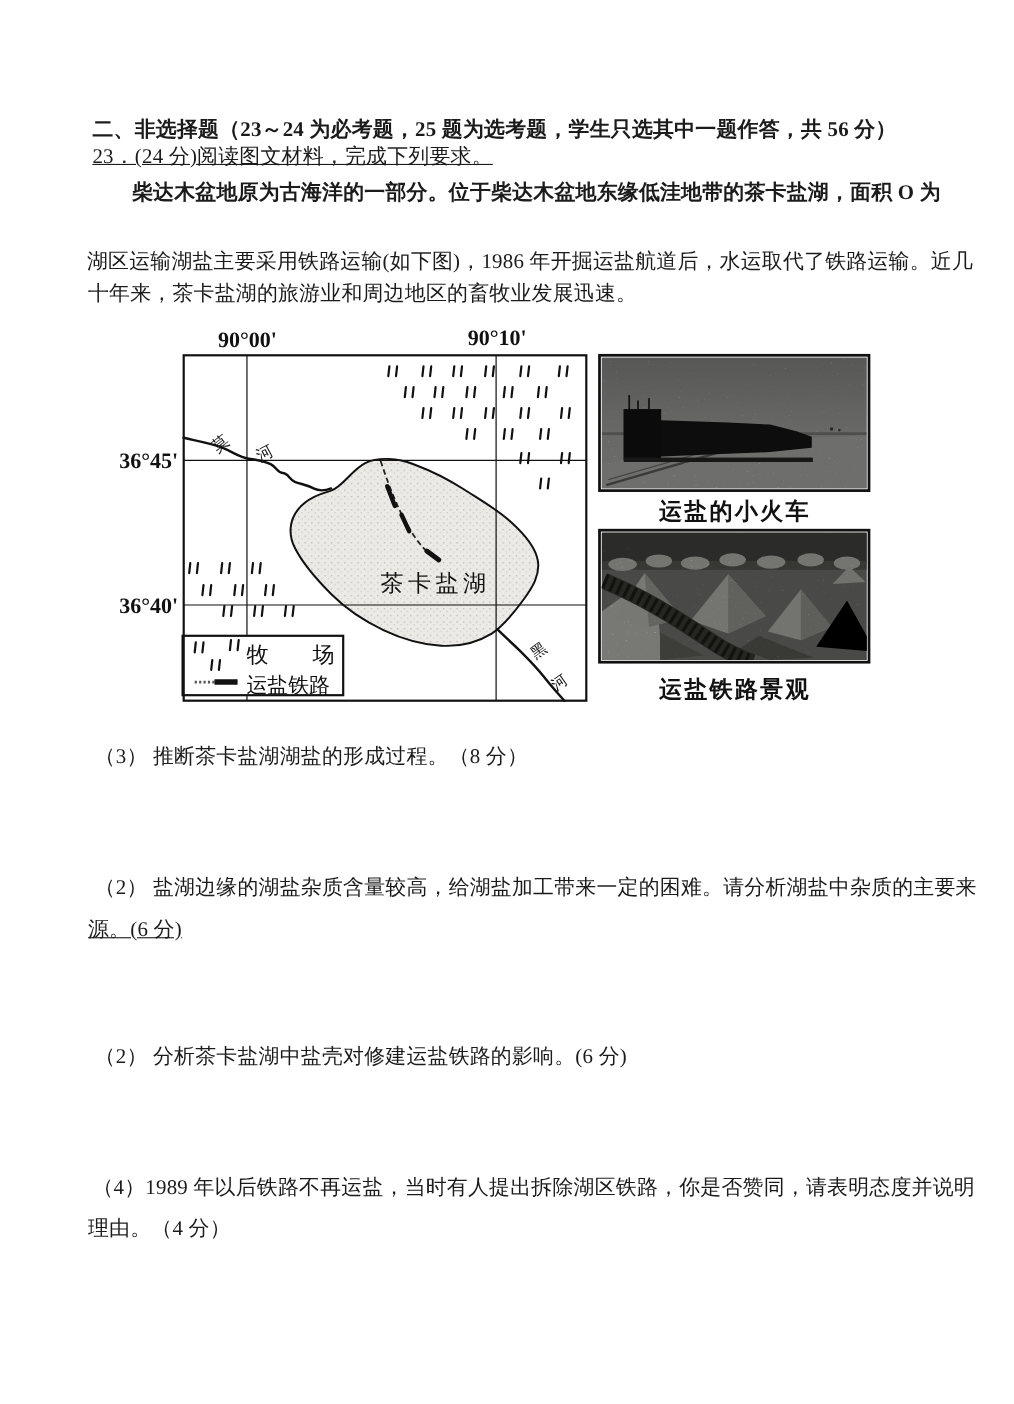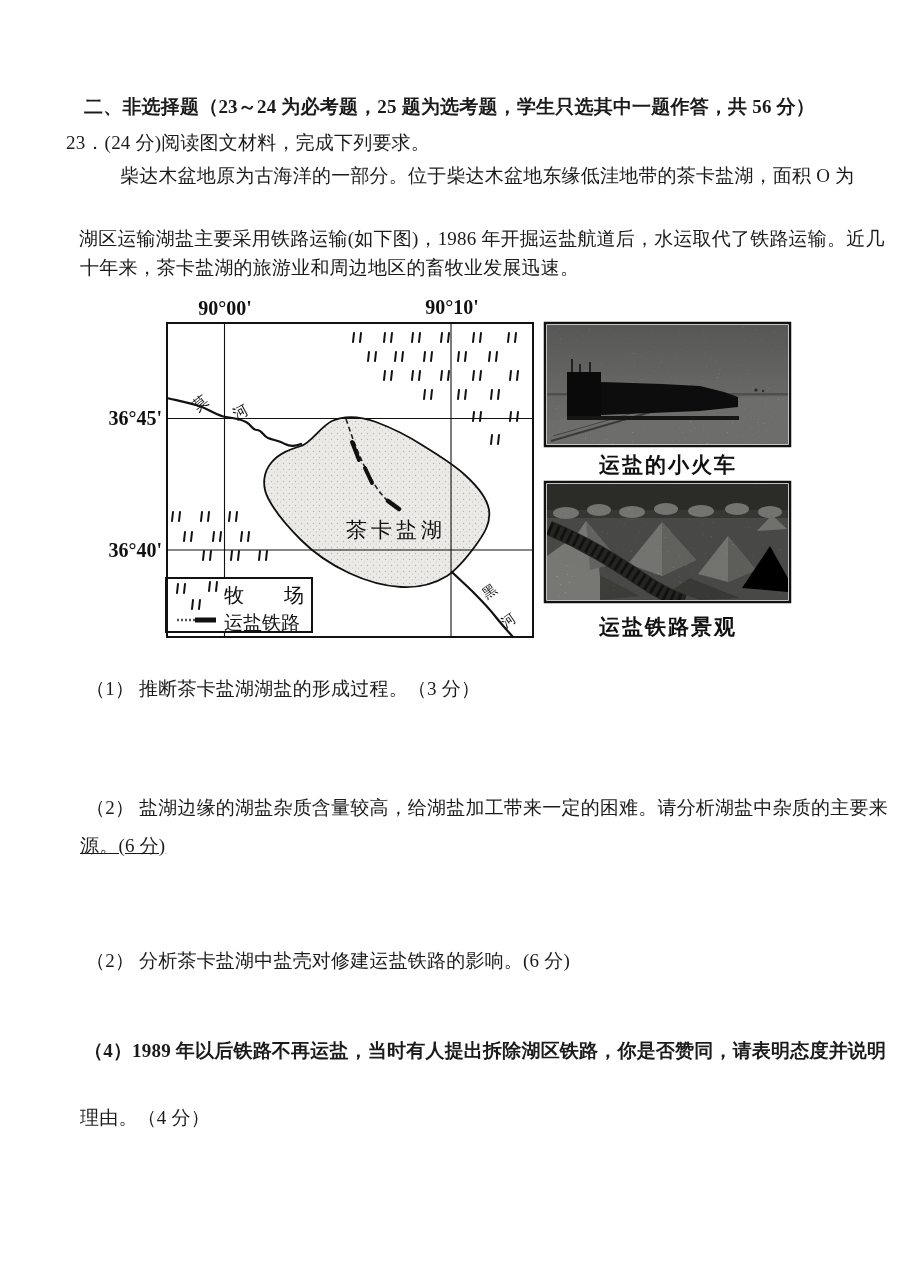--- a/index.html
+++ b/index.html
@@ -21,32 +21,32 @@
   }
   .tl sup{font-size:11px;line-height:0;}
   .figure-svg{position:absolute;left:0;top:0;}
   svg text{font-family:"Liberation Serif","DejaVu Serif",serif;fill:#111;}
 </style>
 </head>
 <body>
 
 <div class="page">
 
-  <div class="tl" style="left:84px;top:96px;font-weight:600;">二、非选择题（23～24 为必考题，25 题为选考题，学生只选其中一题作答，共 56 分）</div>
-  <div class="tl" style="left:66px;top:132px;">23．(24 分)阅读图文材料，完成下列要求。</div>
-
-  <div class="tl" style="left:120px;top:165px;">柴达木盆地原为古海洋的一部分。位于柴达木盆地东缘低洼地带的茶卡盐湖，面积 O 为</div>
+  <div class="tl" style="left:84px;top:108px;font-weight:600;">二、非选择题（23～24 为必考题，25 题为选考题，学生只选其中一题作答，共 56 分）</div>
+  <div class="tl" style="left:84px;top:132px;text-decoration:underline;">23．(24 分)阅读图文材料，完成下列要求。</div>
+
+  <div class="tl" style="left:120px;top:165px;font-weight:bold;">柴达木盆地原为古海洋的一部分。位于柴达木盆地东缘低洼地带的茶卡盐湖，面积 O 为</div>
   <div class="tl" style="left:79px;top:228px;">湖区运输湖盐主要采用铁路运输(如下图)，1986 年开掘运盐航道后，水运取代了铁路运输。近几</div>
   <div class="tl" style="left:80px;top:257px;">十年来，茶卡盐湖的旅游业和周边地区的畜牧业发展迅速。</div>
 
-  <div class="tl" style="left:86px;top:678px;">（1） 推断茶卡盐湖湖盐的形成过程。（3 分）</div>
+  <div class="tl" style="left:86px;top:678px;">（3） 推断茶卡盐湖湖盐的形成过程。（8 分）</div>
   <div class="tl" style="left:86px;top:797px;">（2） 盐湖边缘的湖盐杂质含量较高，给湖盐加工带来一定的困难。请分析湖盐中杂质的主要来</div>
   <div class="tl" style="left:80px;top:835px;text-decoration:underline;">源。(6 分)</div>
   <div class="tl" style="left:86px;top:950px;">（2） 分析茶卡盐湖中盐壳对修建运盐铁路的影响。(6 分)</div>
-  <div class="tl" style="left:84px;top:1040px;font-weight:bold;">（4）1989 年以后铁路不再运盐，当时有人提出拆除湖区铁路，你是否赞同，请表明态度并说明</div>
+  <div class="tl" style="left:84px;top:1069px;">（4）1989 年以后铁路不再运盐，当时有人提出拆除湖区铁路，你是否赞同，请表明态度并说明</div>
   <div class="tl" style="left:80px;top:1107px;text-align:right;">理由。（4 分）</div>
 
   <svg class="figure-svg" style="left:90px;top:294px;" width="710" height="356" viewBox="90 294 710 356">
     <defs>
       <pattern id="stipple" width="6" height="6" patternUnits="userSpaceOnUse">
         <rect width="6" height="6" fill="#eceae6"></rect>
         <circle cx="1.5" cy="1.5" r="0.7" fill="#b5b2ac"></circle>
         <circle cx="4.5" cy="4" r="0.6" fill="#c4c1ba"></circle>
       </pattern>
       <linearGradient id="skyGrad1" x1="0" y1="0" x2="0" y2="1">

